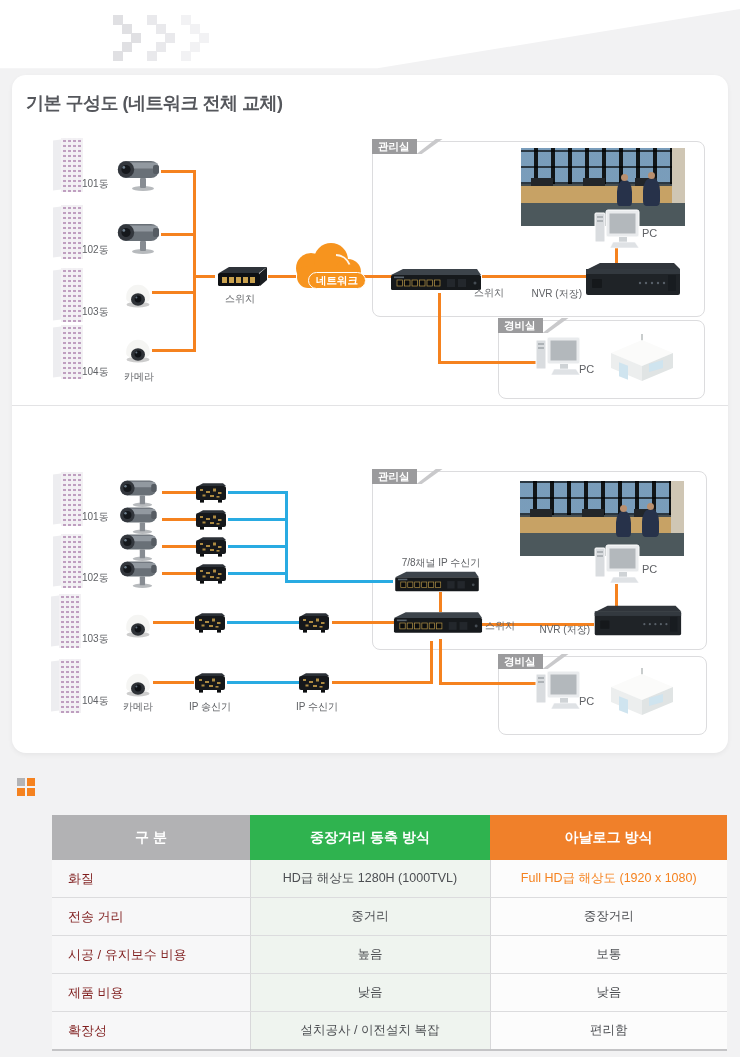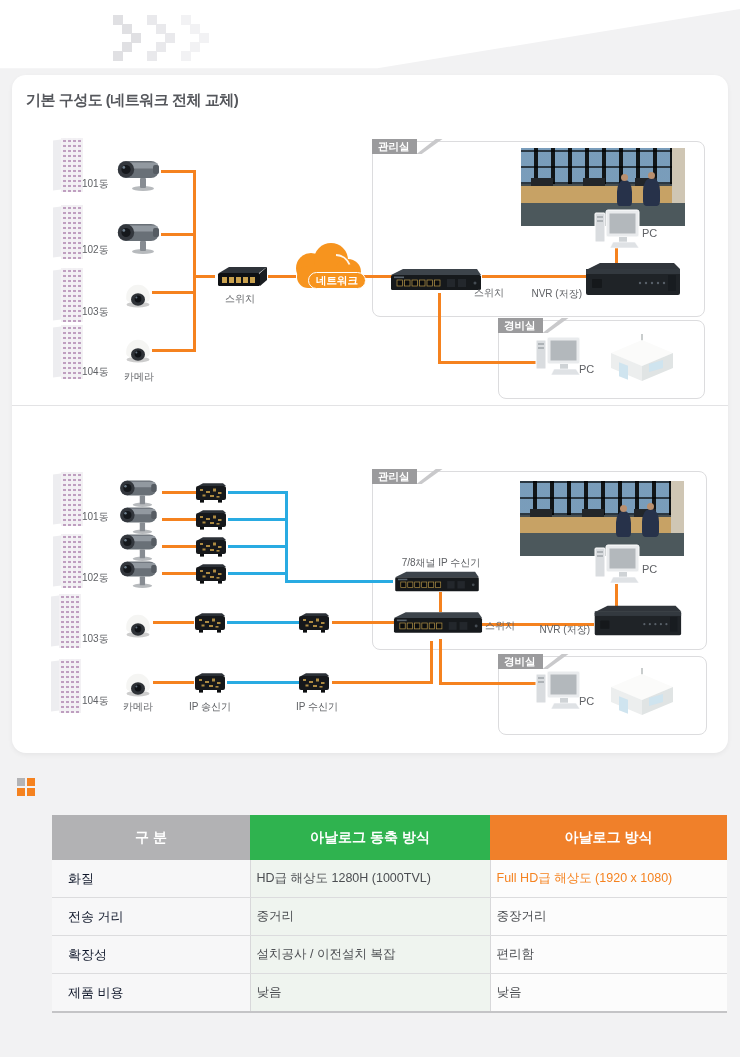--- a/index.html
+++ b/index.html
@@ -5,21 +5,21 @@
   html,body{margin:0;padding:0}
   body{font-family:"Liberation Sans","DejaVu Sans",sans-serif;background:#e9e9ea}
   #page{position:relative;width:740px;height:1057px;background:#f2f2f3;overflow:hidden;margin:0 auto}
   
   #topband{position:absolute;left:0;top:0;width:740px;height:75px;background:#fff;
     -webkit-clip-path:polygon(0 0,100% 0,100% 12%,51% 91%,0 91%);
     clip-path:polygon(0 0,100% 0,100% 12%,51% 91%,0 91%)}
   .chev{position:absolute;width:10px;height:10px}
   
   .card{position:absolute;background:#fff;border-radius:14px;box-shadow:0 2px 5px rgba(0,0,0,.05)}
-  .sec-title{position:absolute;font-size:15px;font-weight:bold;color:#55575c;letter-spacing:-.5px;white-space:nowrap}
+  .sec-title{position:absolute;font-size:18px;font-weight:bold;color:#55575c;letter-spacing:-.5px;white-space:nowrap}
   .divider{position:absolute;height:1px;background:#e3e3e5}
   
   .roombox{position:absolute;background:#fff;border:1px solid #dcdcde;border-radius:8px}
   .room-tag{position:absolute;height:15px;line-height:15px;background:#9b9b9d;color:#fff;font-size:10.5px;font-weight:bold;padding:0 7px 0 6px;white-space:nowrap;z-index:5}
   .room-tag::after{content:"";position:absolute;left:100%;top:0;width:26px;height:15px;background:#c9c9cb;
     -webkit-clip-path:polygon(0 100%,74% 0,100% 0,20% 100%);clip-path:polygon(0 100%,74% 0,100% 0,20% 100%)}
   
   .o-h,.o-v,.b-h,.b-v{position:absolute;z-index:1}
   .o-h{height:3px;background:#f5821f}.o-v{width:3px;background:#f5821f}
   .b-h{height:3px;background:#29abe2}.b-v{width:3px;background:#29abe2}
@@ -57,22 +57,22 @@
   .house .ant{position:absolute;left:30px;top:0;width:2px;height:9px;background:#c9cdcd}
   
   .cloudpill{position:absolute;background:#f7941e;border:1.5px solid #fff;border-radius:10px;color:#fff;
     font-size:10.5px;font-weight:bold;line-height:15px;padding:0 7px;white-space:nowrap;z-index:4}
   
   .cmp-head{position:absolute;font-size:19px;font-weight:bold;color:#f58220;white-space:nowrap}
   .sq-icon{position:absolute;width:8px;height:8px;background:#b3b3b5;
     box-shadow:10px 0 0 #f5821f,0 10px 0 #f5821f,10px 10px 0 #f5821f}
   table.cmp{position:absolute;border-collapse:collapse;table-layout:fixed}
   table.cmp th{height:45px;color:#fff;font-size:14px;font-weight:bold;text-align:center;padding:0}
-  table.cmp td{height:37px;font-size:12.5px;color:#4c4e52;text-align:left;border-bottom:1px solid #dcdcde;padding:0 6px}
-  table.cmp td.rowlab{text-align:left;padding-left:16px;color:#0f172a;font-size:13px;background:#f7f7f8}
+  table.cmp td{height:37px;font-size:12.5px;color:#4c4e52;text-align:center;border-bottom:1px solid #dcdcde;padding:0 6px}
+  table.cmp td.rowlab{text-align:left;padding-left:16px;color:#7f1d1d;font-size:13px;background:#f7f7f8}
   table.cmp td.an{background:#eff4ef;border-left:1px solid #d8d8da}
   table.cmp td.nw{background:#fcfcfc;border-left:1px solid #d8d8da}
   table.cmp td.hl{color:#f5821f}
   table.cmp tr:last-child td{border-bottom:2px solid #c4c4c6}
 </style>
 </head>
 <body>
 
 <svg width="0" height="0" style="position:absolute">
   <defs>
@@ -403,40 +403,45 @@
 
   <table class="cmp" style="left:52px;top:815px;width:675px">
     <colgroup>
         <col style="width:198px">
         <col style="width:240px">
         <col style="width:237px">
       </colgroup>
     <thead>
       <tr>
         <th style="background:#b2b2b4">구 분</th>
-        <th style="background:#2fb34f">아날로그 동축 방식</th>
+        <th style="background:#2fb34f">중장거리 동축 방식</th>
         <th style="background:#f0802a">아날로그 방식</th>
       </tr>
     </thead>
     <tbody>
       <tr>
         <td class="rowlab">화질</td>
         <td class="an">HD급 해상도 1280H (1000TVL)</td>
         <td class="nw hl">Full HD급 해상도 (1920 x 1080)</td>
       </tr>
       <tr>
         <td class="rowlab">전송 거리</td>
         <td class="an">중거리</td>
         <td class="nw">중장거리</td>
       </tr>
       <tr>
+        <td class="rowlab">시공 / 유지보수 비용</td>
+        <td class="an">높음</td>
+        <td class="nw">보통</td>
+      </tr>
+      <tr>
+        <td class="rowlab">제품 비용</td>
+        <td class="an">낮음</td>
+        <td class="nw">낮음</td>
+      </tr>
+      <tr>
         <td class="rowlab">확장성</td>
         <td class="an">설치공사 / 이전설치 복잡</td>
         <td class="nw">편리함</td>
       </tr>
-      <tr>
-        <td class="rowlab">제품 비용</td>
-        <td class="an">낮음</td>
-        <td class="nw">낮음</td>
-      </tr>
     </tbody>
   </table>
 </div>
 
 </body></html>

